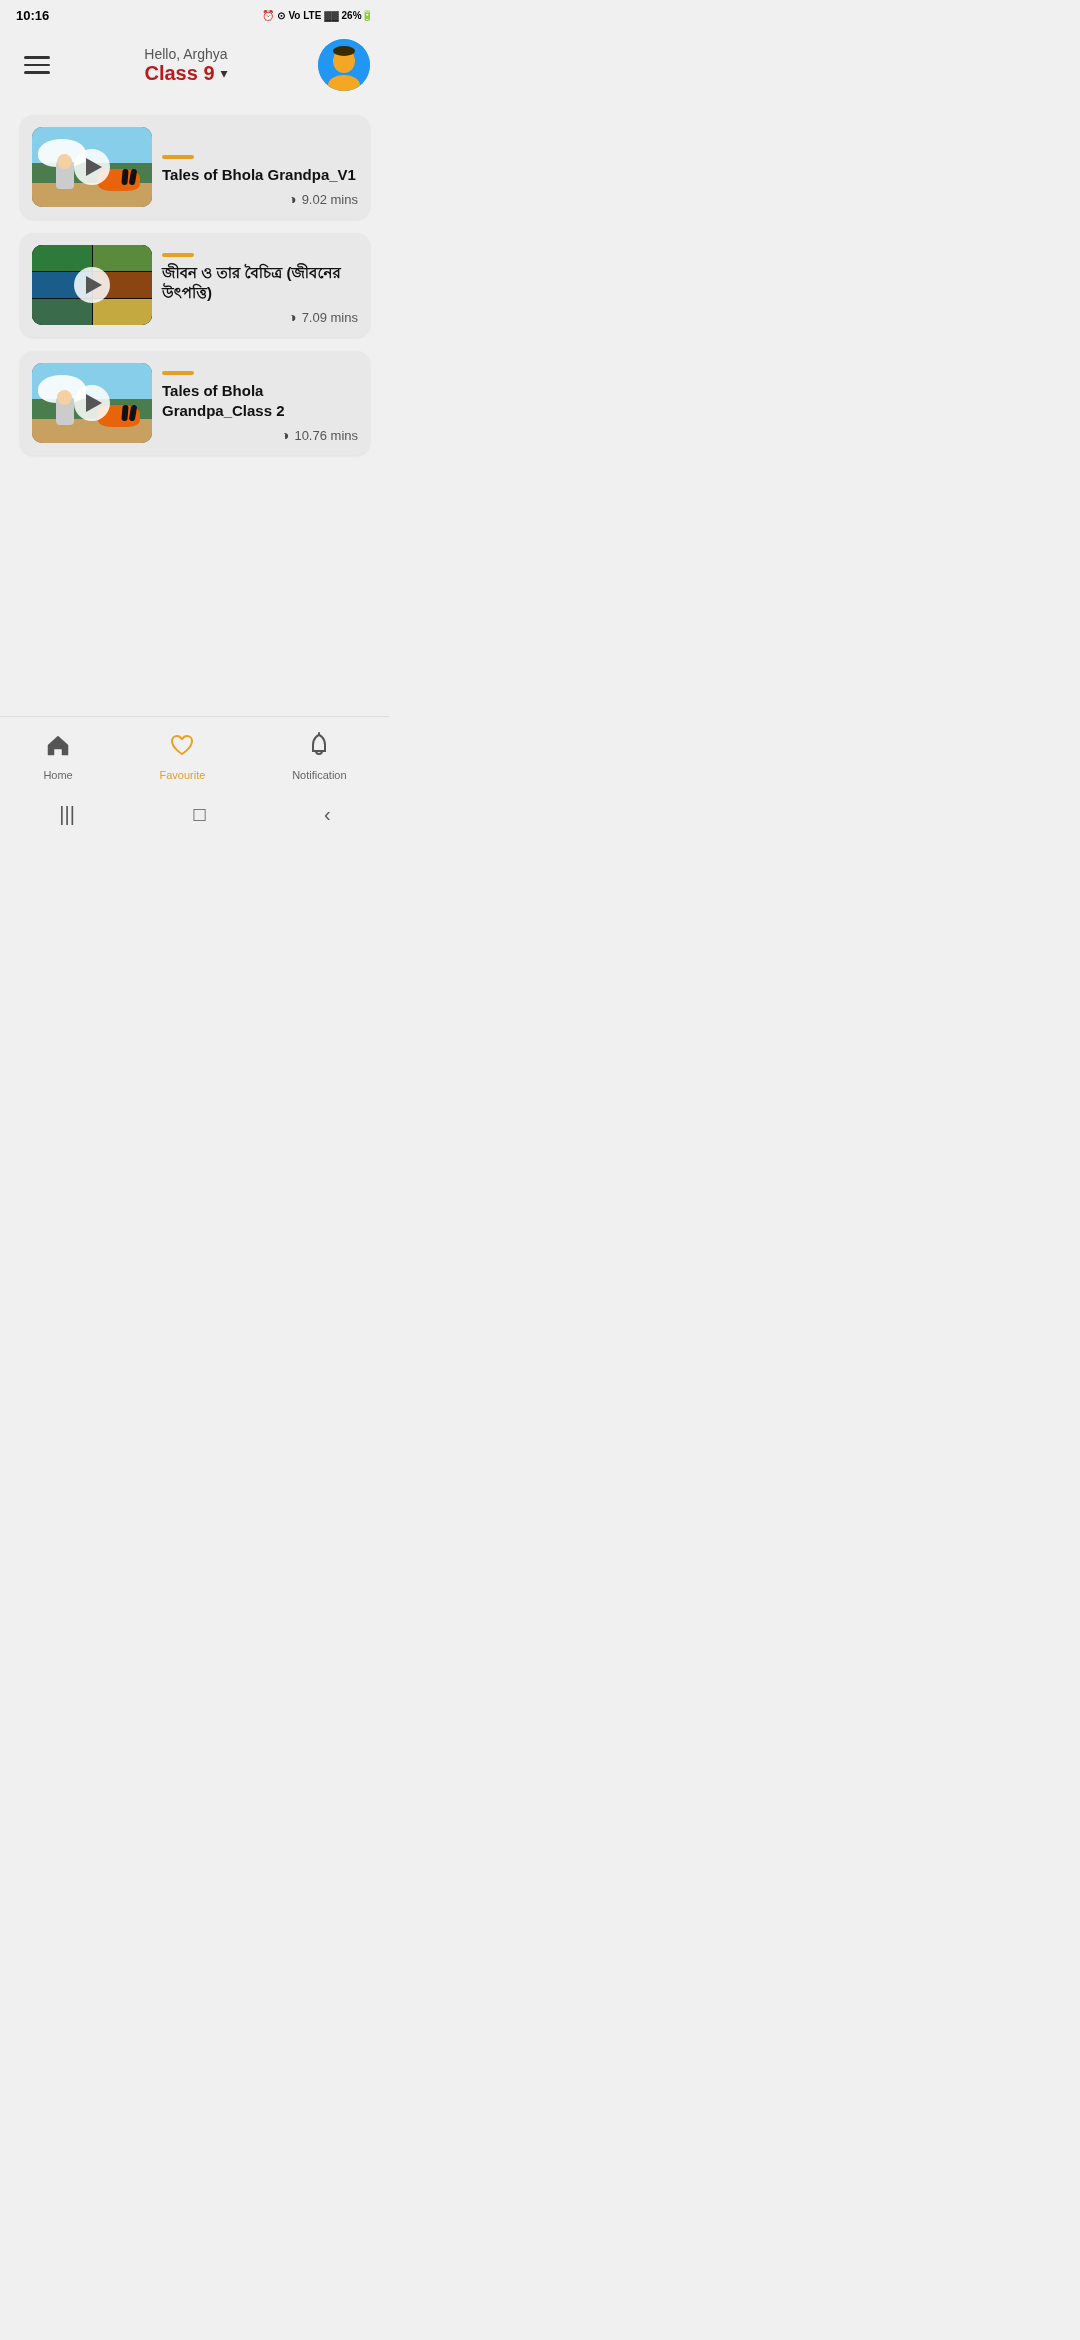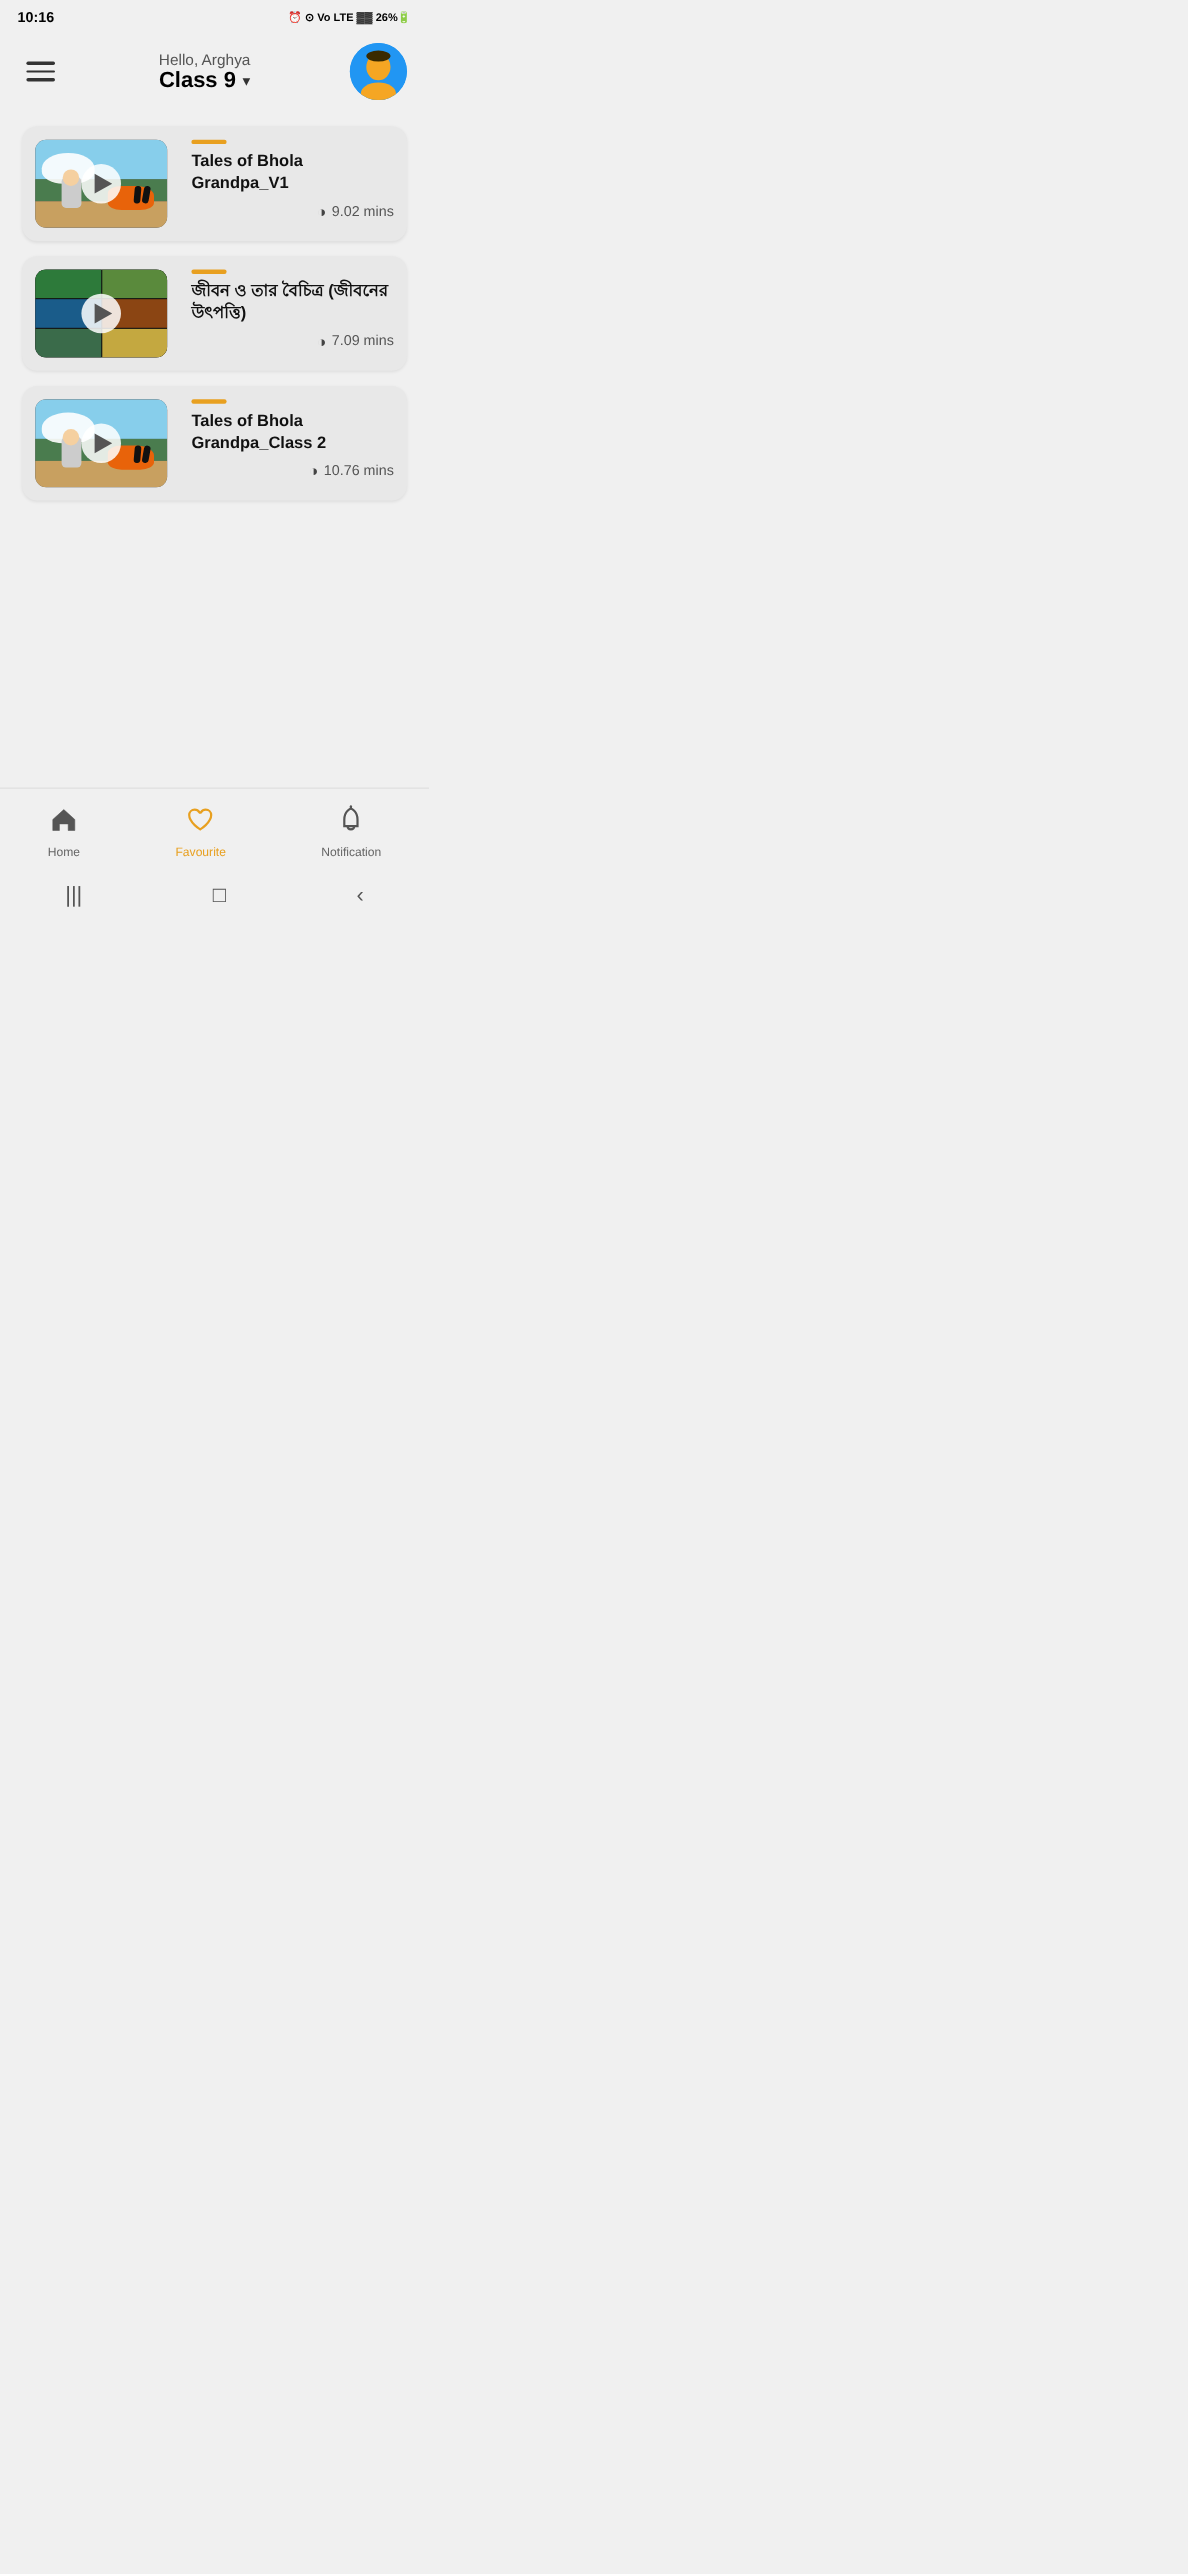--- a/index.html
+++ b/index.html
@@ -81,21 +81,21 @@
       display: flex;
       align-items: center;
       justify-content: center;
       gap: 6px;
       cursor: pointer;
     }
 
     .class-name {
       font-size: 20px;
       font-weight: 700;
-      color: #000000;
+      color: #b91c1c;
     }
 
     .chevron-down {
       font-size: 14px;
       color: #333;
     }
 
     .avatar-btn {
       width: 52px;
       height: 52px;
@@ -121,22 +121,22 @@
       display: flex;
       flex-direction: column;
       gap: 14px;
       flex: 1;
     }
 
     .video-card {
       background: #e8e8e8;
       border-radius: 14px;
       display: flex;
-      align-items: flex-start;
-      gap: 22px;
+      align-items: flex-end;
+      gap: 10px;
       padding: 12px;
       cursor: pointer;
       box-shadow: 0 1px 3px rgba(0,0,0,0.08);
     }
 
     .thumbnail-wrap {
       position: relative;
       width: 120px;
       height: 80px;
       border-radius: 10px;

